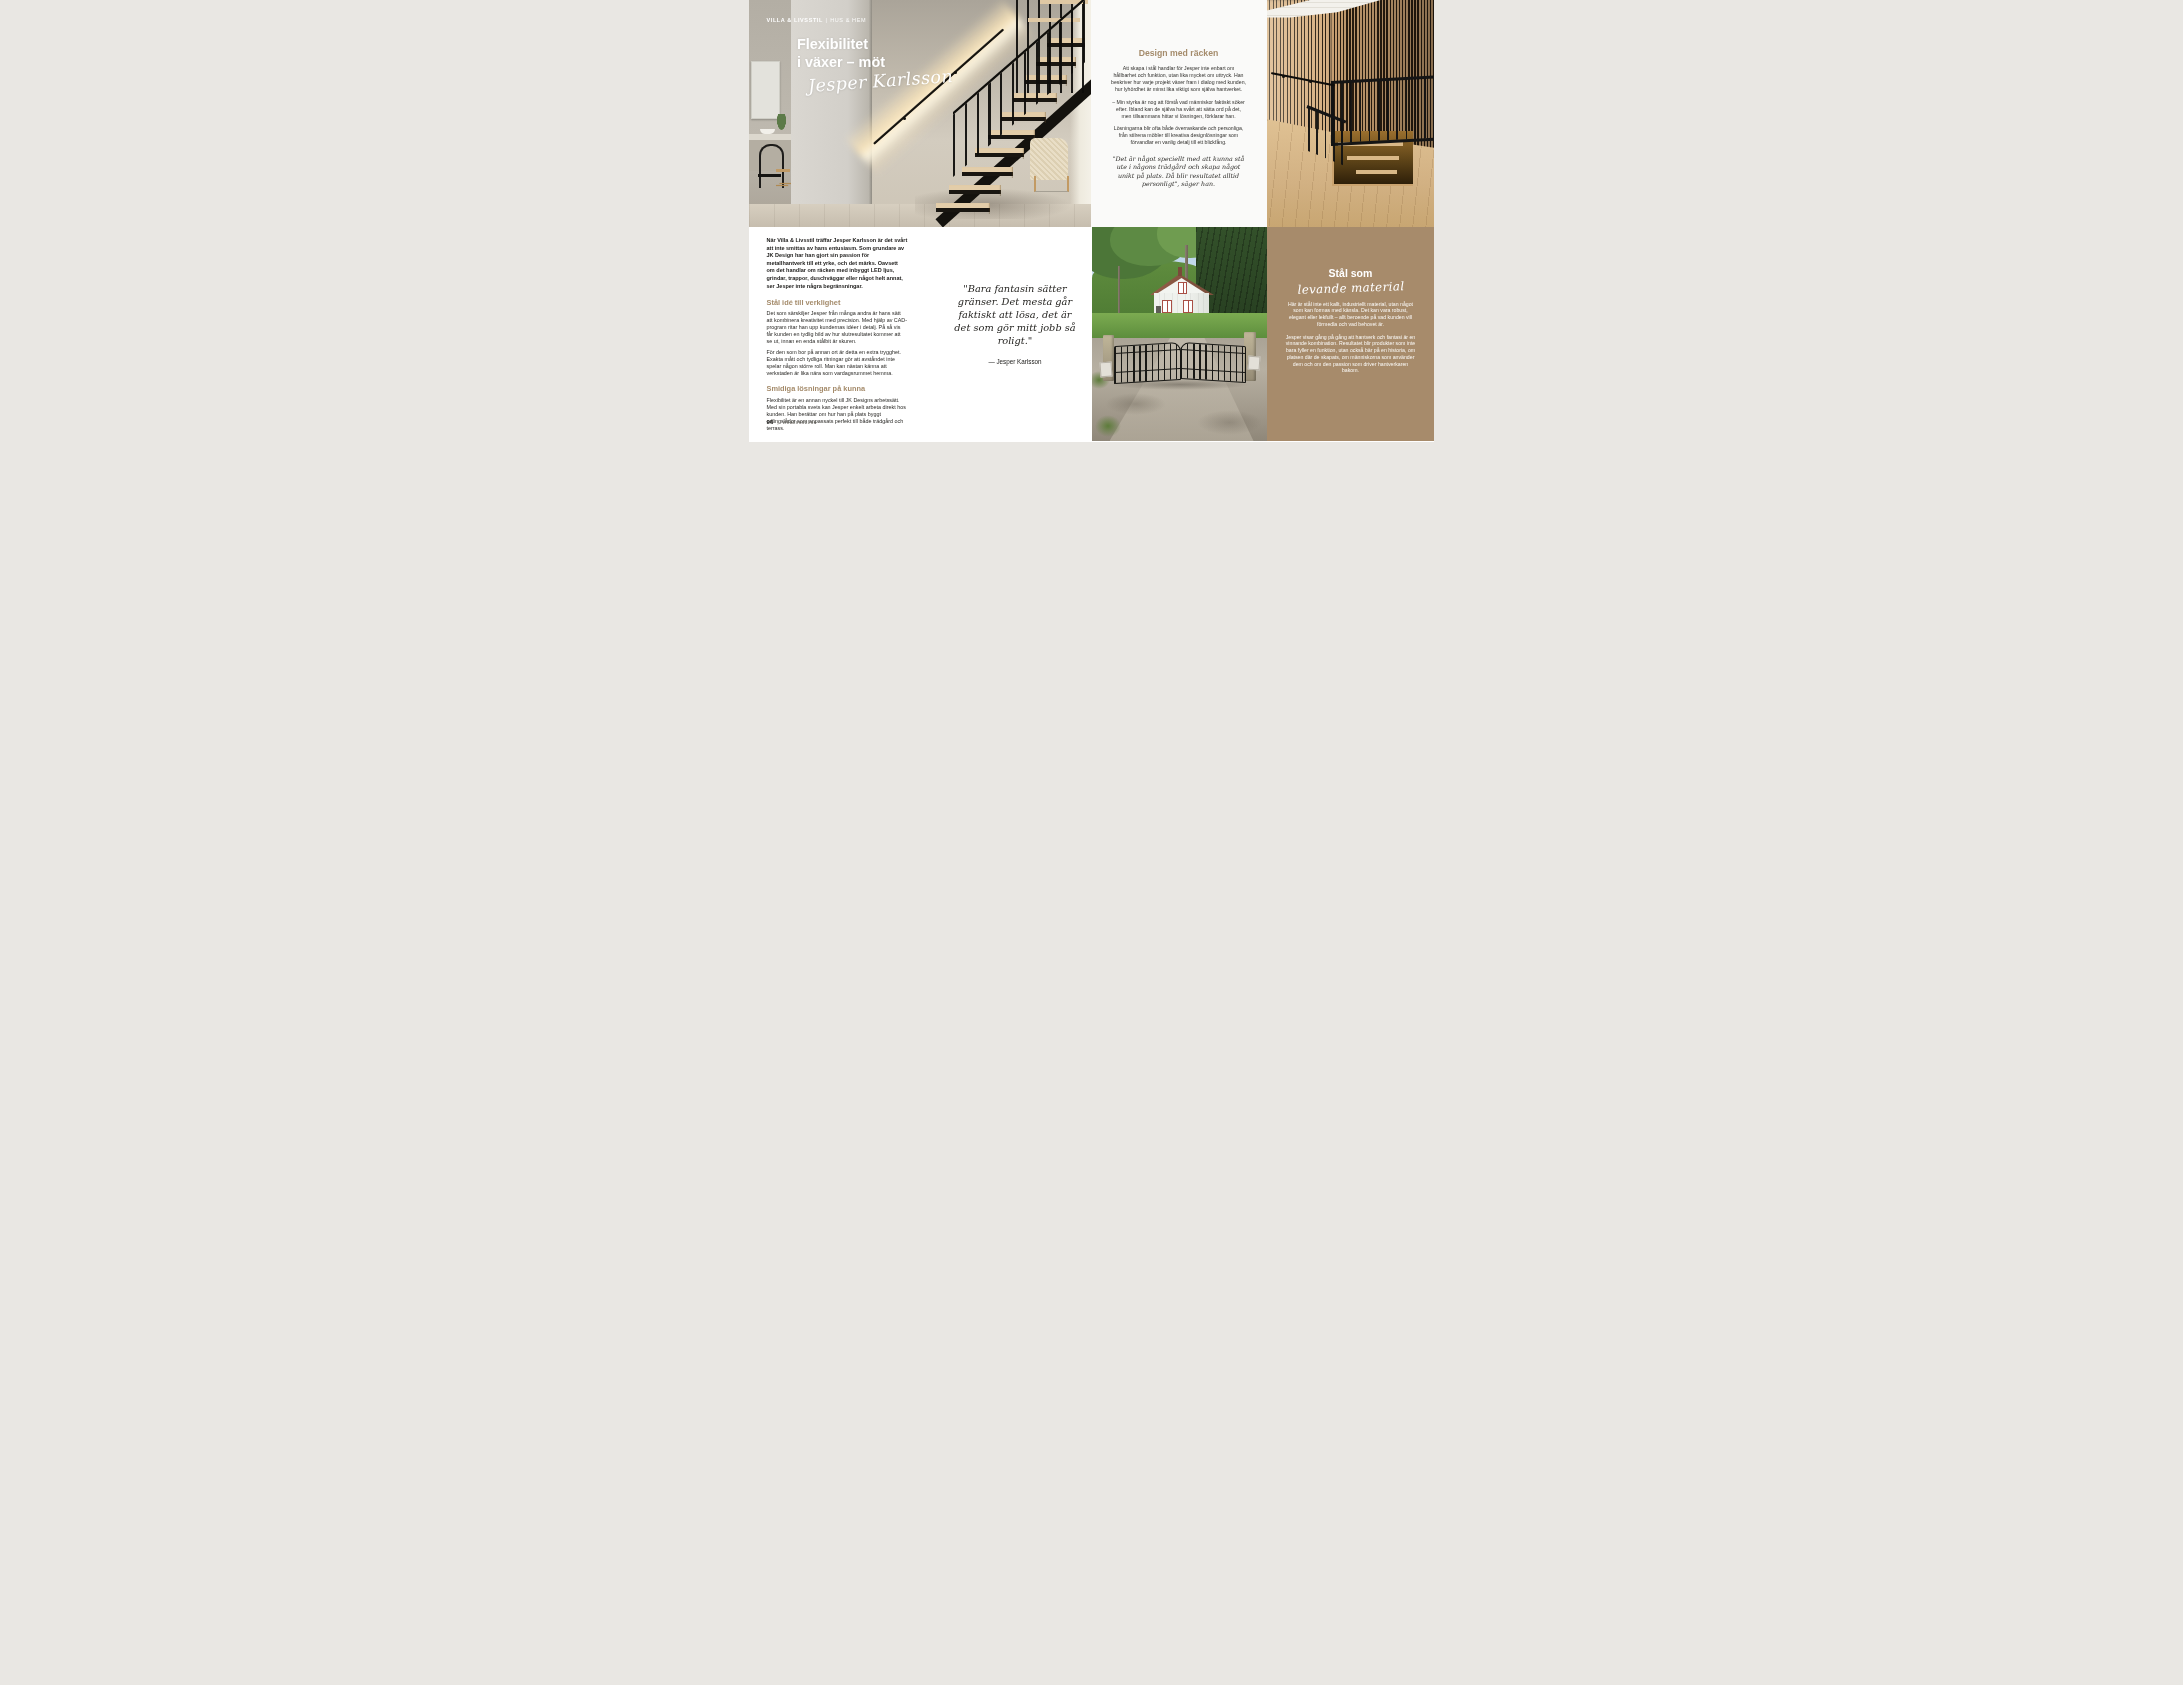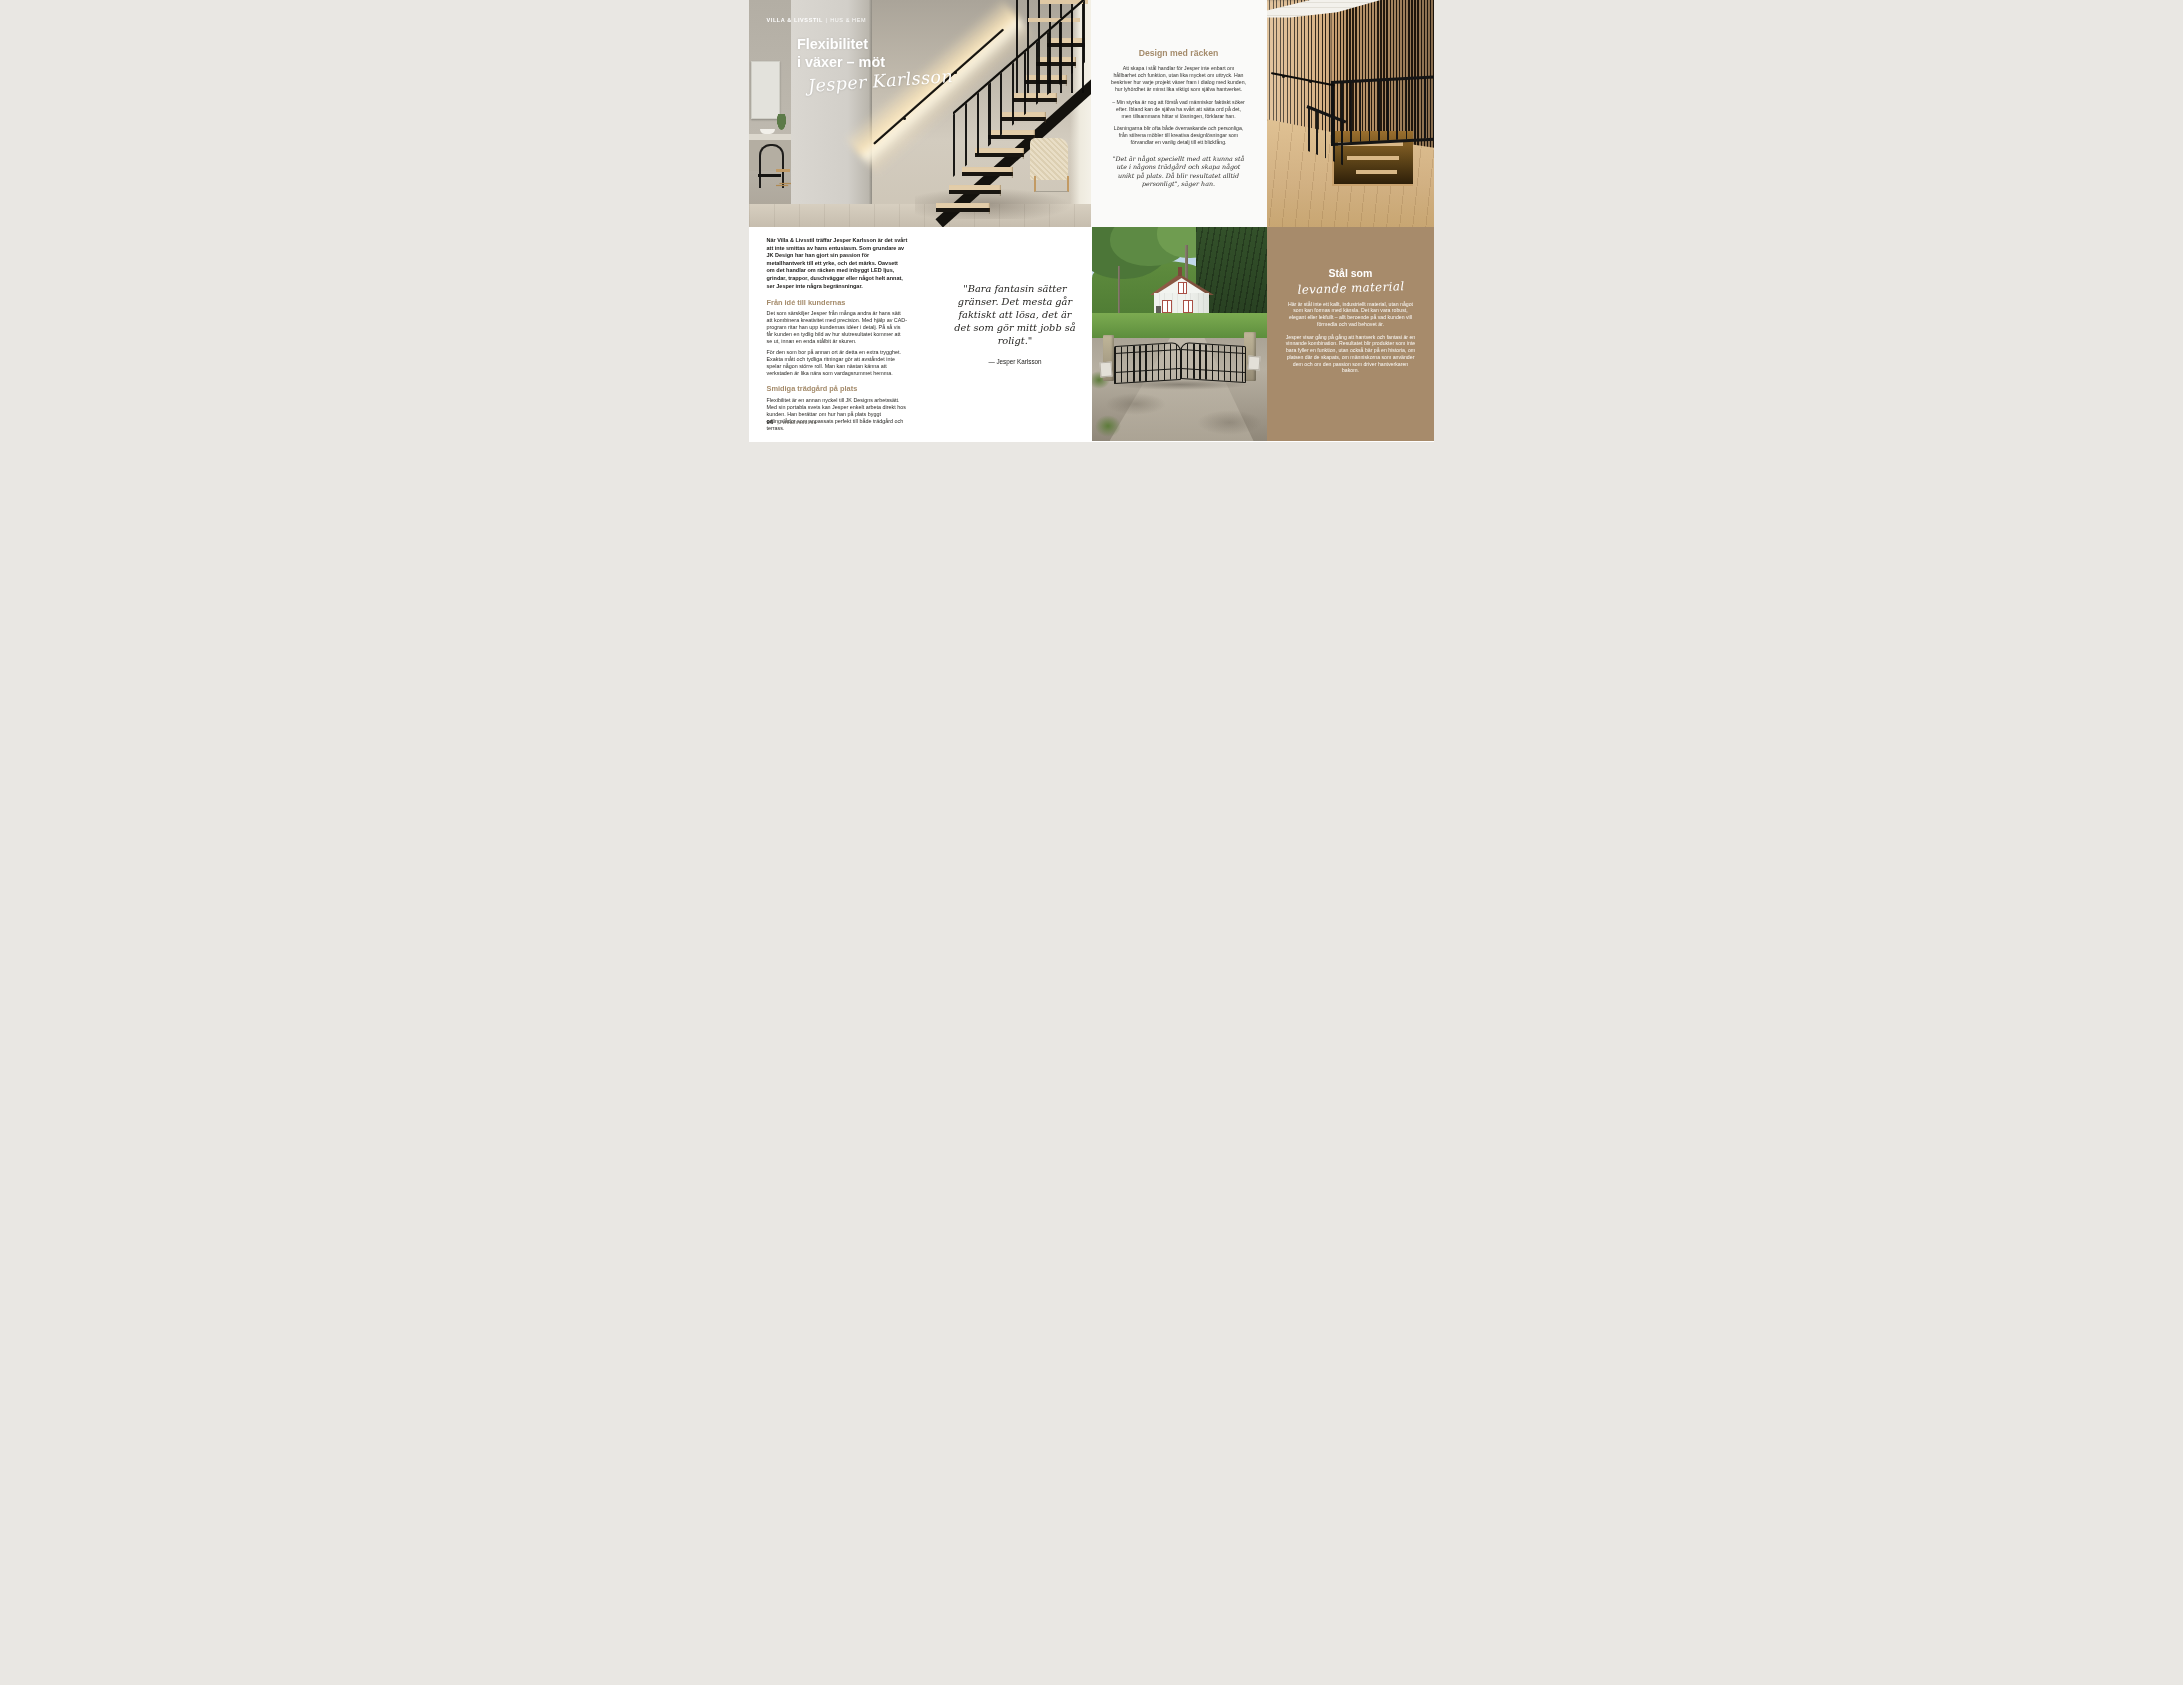--- a/index.html
+++ b/index.html
@@ -202,24 +202,24 @@
     <div class="abs rail-post"></div>
     <div class="abs rail-left-bars"></div>
     <div class="abs rail-left-seg"></div>
     <div class="abs wall-handrail"></div>
     <div class="abs rail-bracket" style="left:15px;top:75px;"></div>
     <div class="abs rail-bracket" style="left:42px;top:80px;"></div>
   </div>
 
   <div class="abs article">
     <p class="lead">När Villa &amp; Livsstil träffar Jesper Karlsson är det svårt att inte smittas av hans entusiasm. Som grundare av JK Design har han gjort sin passion för metallhantverk till ett yrke, och det märks. Oavsett om det handlar om räcken med inbyggt LED ljus, grindar, trappor, duschväggar eller något helt annat, ser Jesper inte några begränsningar.</p>
-    <h3>Från idé till kundernas</h3>
+    <h3>Stål idé till verklighet</h3>
     <p class="bodytext">Det som särskiljer Jesper från många andra är hans sätt att kombinera kreativitet med precision. Med hjälp av CAD-program ritar han upp kundernas idéer i detalj. På så vis får kunden en tydlig bild av hur slutresultatet kommer att se ut, innan en enda stålbit är skuren.</p>
     <p class="bodytext">För den som bor på annan ort är detta en extra trygghet. Exakta mått och tydliga ritningar gör att avståndet inte spelar någon större roll. Man kan nästan känna att verkstaden är lika nära som vardagsrummet hemma.</p>
-    <h3>Smidiga trädgård på plats</h3>
+    <h3>Smidiga lösningar på kunna</h3>
     <p class="bodytext">Flexibilitet är en annan nyckel till JK Designs arbetssätt. Med sin portabla svets kan Jesper enkelt arbeta direkt hos kunden. Han berättar om hur han på plats byggt odlingslådor som anpassats perfekt till både trädgård och terrass.</p>
   </div>
 
   <div class="abs pullquote">
     <p class="pq-text">"Bara fantasin sätter gränser. Det mesta går faktiskt att lösa, det är det som gör mitt jobb så roligt."</p>
     <div class="pq-attr">— Jesper Karlsson</div>
   </div>
 
   <div class="abs photo-house">
     <div class="abs sky"></div>

